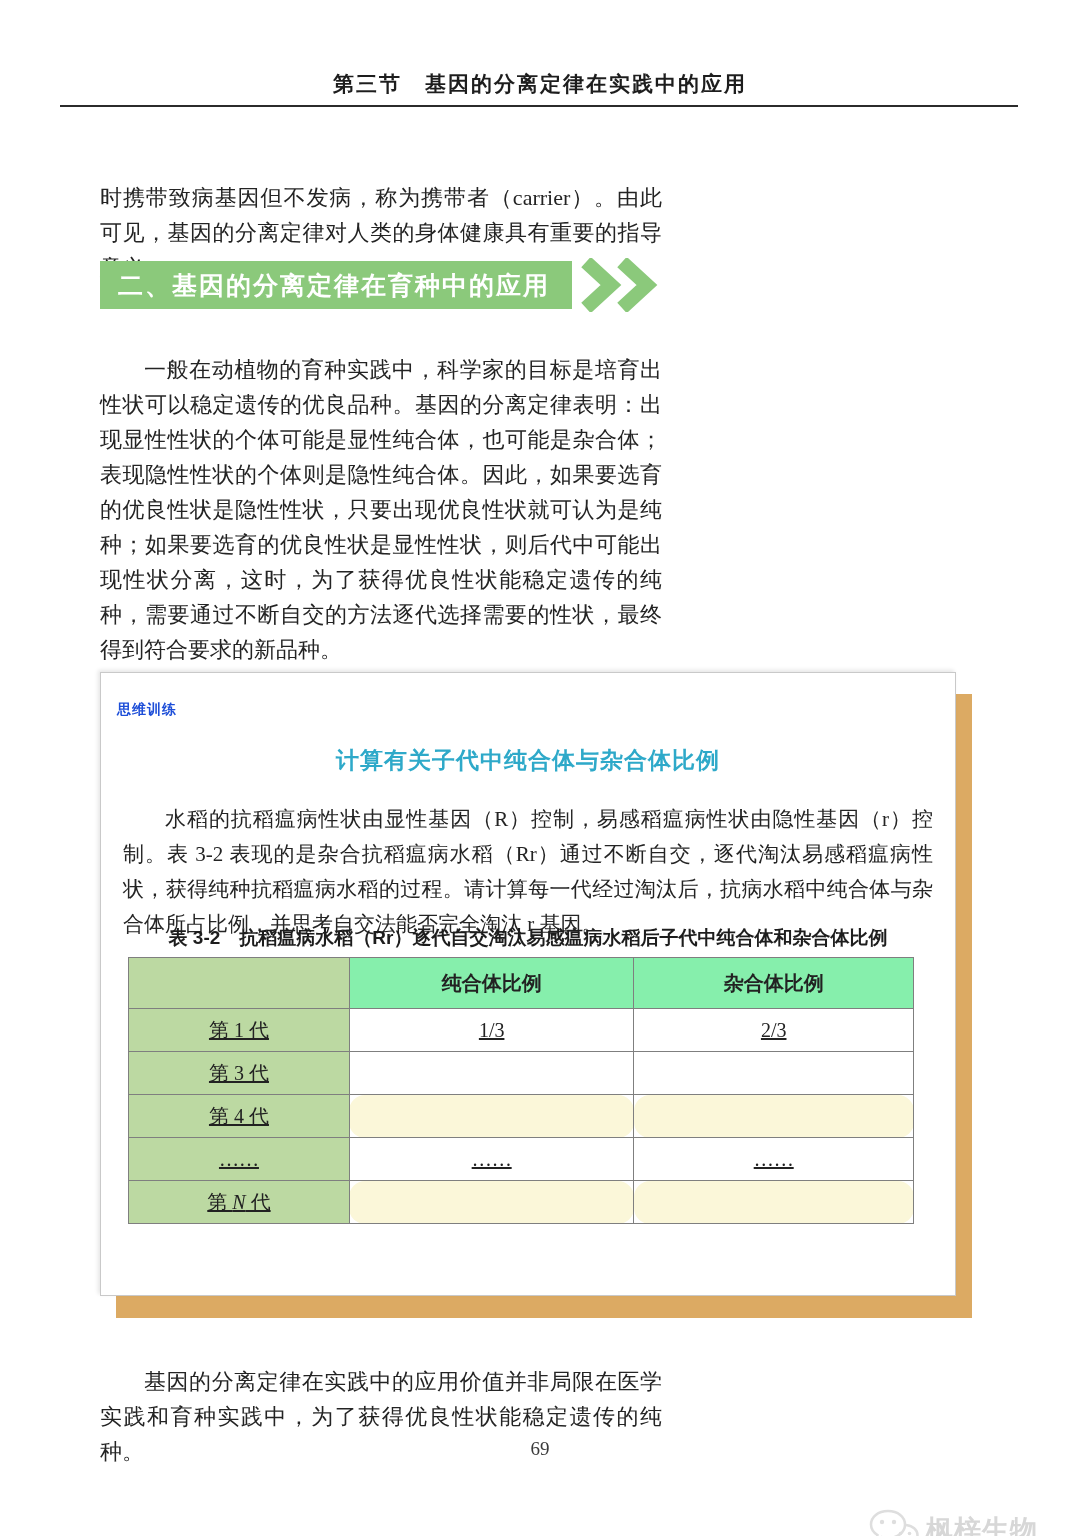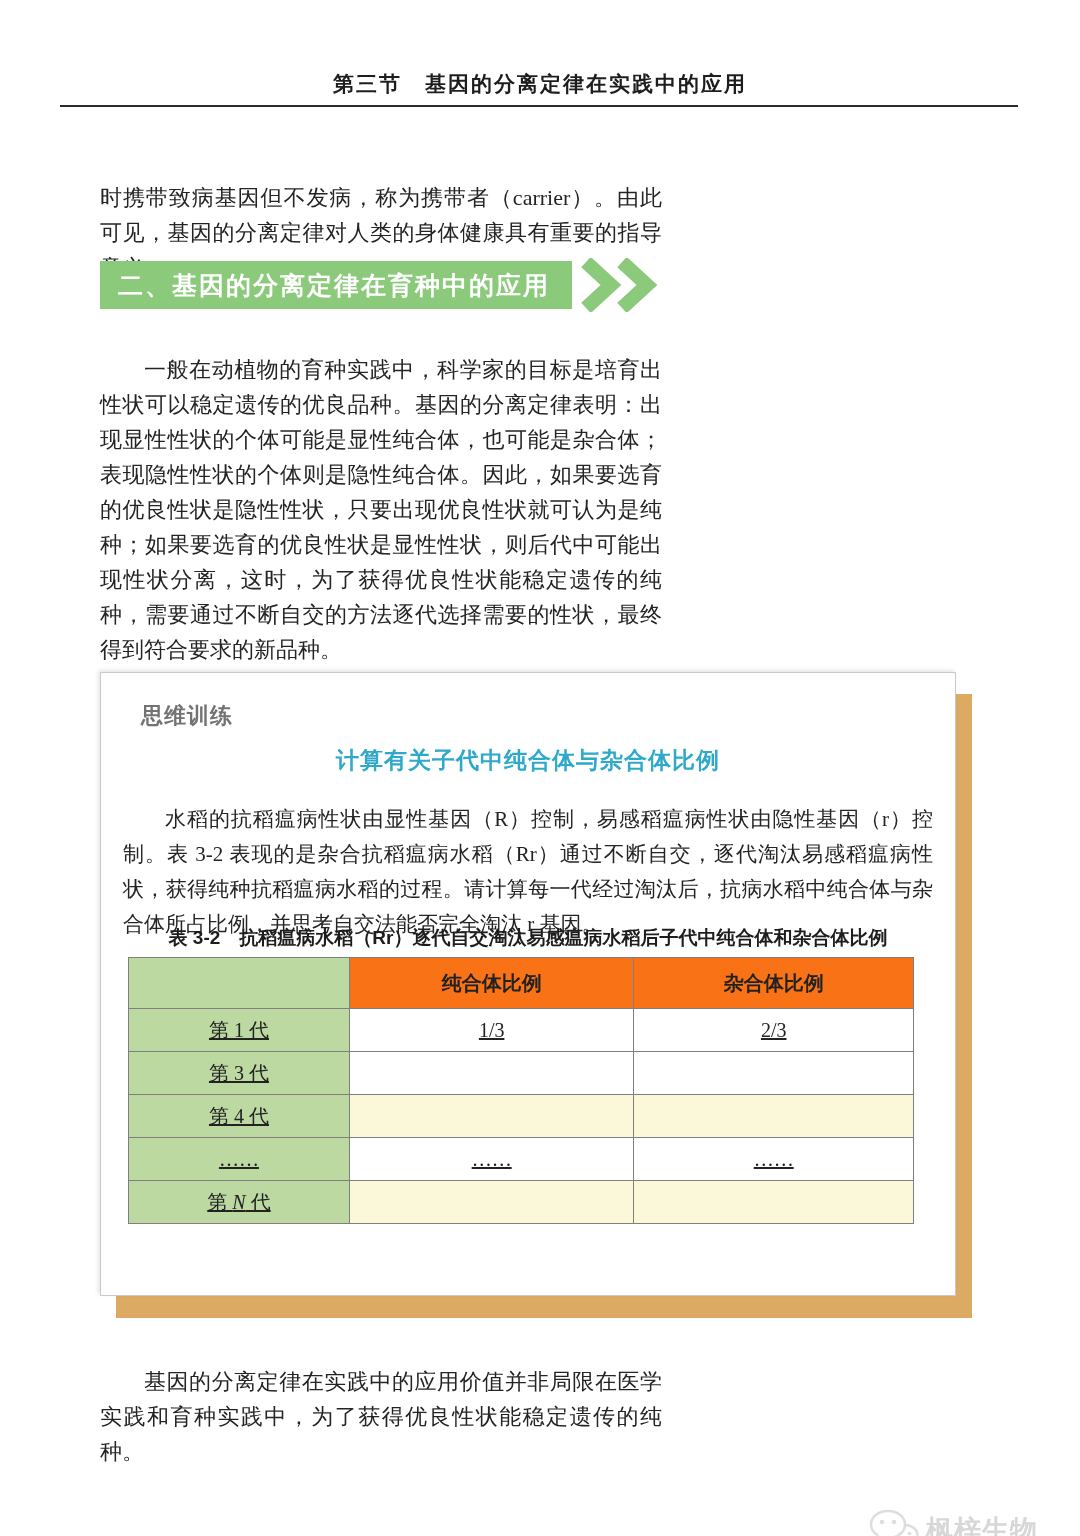--- a/index.html
+++ b/index.html
@@ -54,22 +54,22 @@
   .training-box .shadow{
     position:absolute;top:22px;left:16px;width:856px;height:624px;
     background:#dcaa63;
   }
   .training-box .panel{
     position:absolute;top:0;left:0;width:854px;height:622px;
     background:#ffffff;border:1px solid #c9c9c9;
     box-shadow:-2px -2px 4px rgba(0,0,0,0.10);
   }
   .box-label{
-    position:absolute;top:28px;left:40px;
-    color:#737373;font-weight:bold;font-size:22px;letter-spacing:1px;
+    position:absolute;top:28px;left:16px;
+    color:#1d4ed8;font-weight:bold;font-size:14px;letter-spacing:1px;
     font-family:"Liberation Sans","DejaVu Sans",sans-serif;
   }
   .box-title{
     position:absolute;top:72px;left:0;width:100%;text-align:center;
     color:#2ea9c9;font-weight:bold;font-size:23px;letter-spacing:1px;
     font-family:Liberation Serif, serif;
   }
   .box-body{
     position:absolute;top:108px;left:22px;width:810px;
     font-size:21px;line-height:35px;text-align:justify;text-indent:2em;
@@ -82,29 +82,29 @@
   }
   .ratio-table{
     position:absolute;top:284px;left:27px;
     border-collapse:collapse;width:786px;
     font-size:20px;color:#222;
   }
   .ratio-table th,.ratio-table td{
     border:1px solid #7f7f7f;text-align:center;padding:0;
   }
   .ratio-table thead th{
-    background:#f97316;height:50px;font-weight:bold;
+    background:#86efac;height:50px;font-weight:bold;
     font-family:"Liberation Sans","DejaVu Sans",sans-serif;font-size:20px;
   }
   .ratio-table td{height:42px;text-decoration:underline;}
   .ratio-table .col-label{width:221px;background:#bcd9a2;}
   .ratio-table .col-a{width:285px;}
   .ratio-table .col-b{width:280px;}
   .ratio-table tr.stripe td.data-cell{background:#fbf7d9;}
-  .ratio-table td.data-cell{background:#ffffff;}
+  .ratio-table td.data-cell{background:#ffffff;border-radius:16px;}
   .ratio-table i{font-style:italic;}
   
   .page-number{
     position:absolute;top:1438px;left:0;width:100%;text-align:center;
     font-size:19px;color:#3a3a3a;
   }
   .watermark{
     position:absolute;top:1462px;left:868px;
     display:flex;align-items:center;gap:6px;
     color:#d7d7d7;font-size:27px;font-weight:bold;letter-spacing:1px;
@@ -175,20 +175,21 @@
               <td class="data-cell col-a"></td>
               <td class="data-cell col-b"></td>
             </tr>
           </tbody>
       </table>
     </div>
   </div>
 
   <p class="para para-closing">基因的分离定律在实践中的应用价值并非局限在医学实践和育种实践中，为了获得优良性状能稳定遗传的纯种。</p>
 
+  <div class="page-number">69</div>
 
   <div class="watermark">
     <svg width="52" height="44" viewBox="0 0 52 44">
       <g fill="none" stroke="#dedede" stroke-width="2.5">
         <path d="M20 3 C10 3 3 9 3 16.5 C3 21 5.5 24.5 9.5 27 L8 32 L13.5 29 C15.5 29.7 17.7 30 20 30 C30 30 37 24 37 16.5 C37 9 30 3 20 3 Z"></path>
         <path d="M38 17 C44.5 17.5 49.5 21.8 49.5 27 C49.5 30.4 47.6 33.2 44.6 35.1 L45.8 39 L41.4 36.7 C39.9 37.2 38.2 37.5 36.5 37.5 C30 37.5 24.8 33.4 24.3 28.3"></path>
       </g>
       <g fill="#dedede">
         <circle cx="14" cy="14" r="2.2"></circle>
         <circle cx="26" cy="14" r="2.2"></circle>

